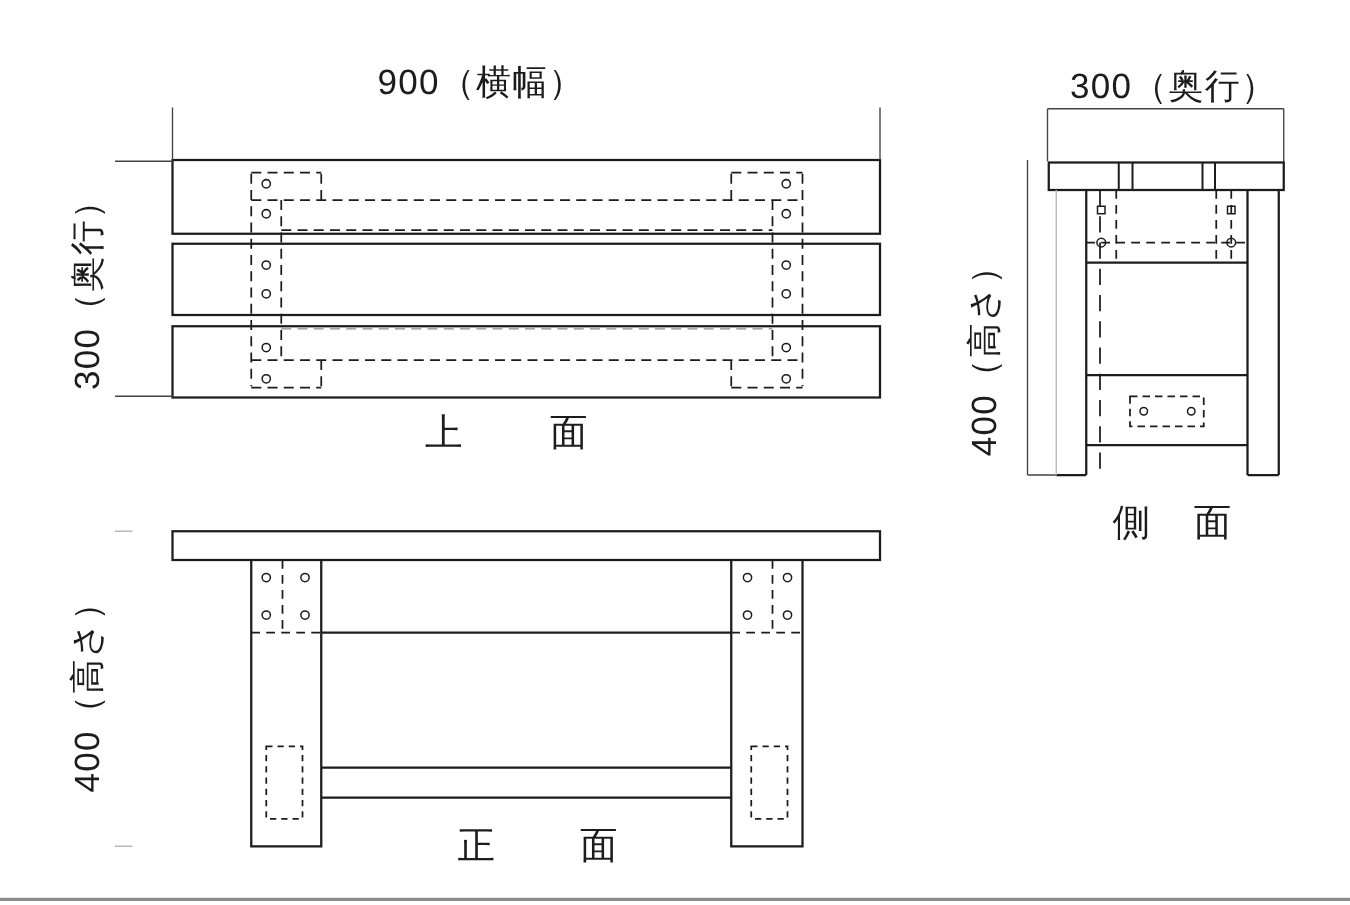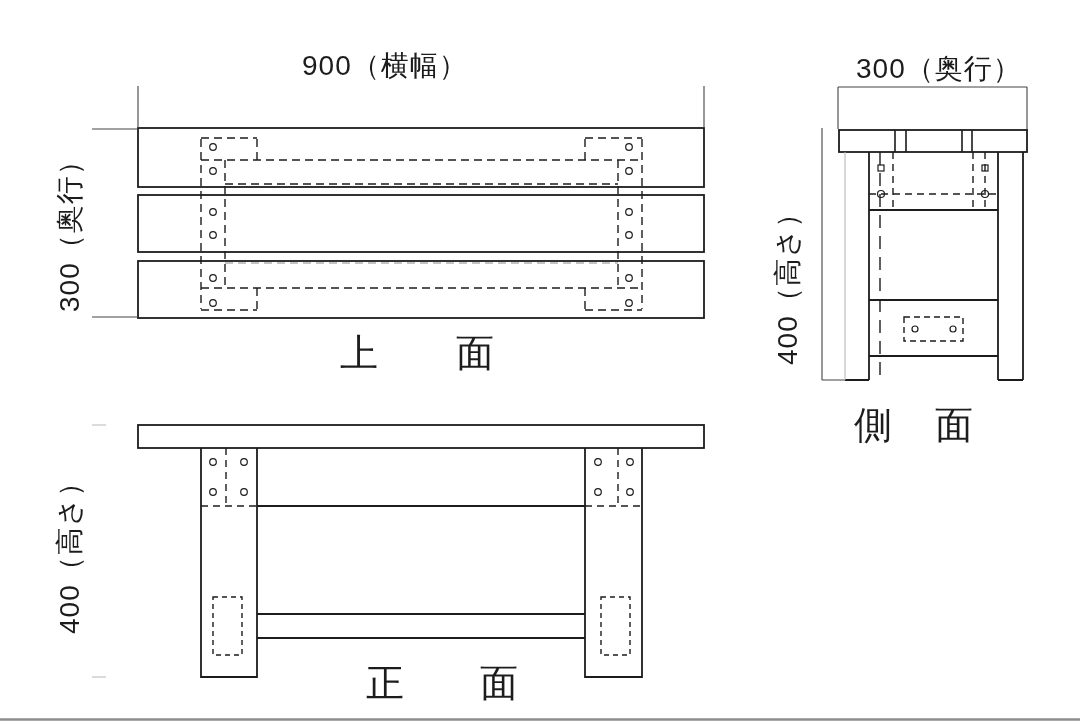--- a/index.html
+++ b/index.html
@@ -12,21 +12,21 @@
     color:#1c1c1c;
   }
   svg{position:absolute;left:0;top:0;}
   .lbl{
     position:absolute;
     white-space:nowrap;
     color:#1c1c1c;
     line-height:1.15;
   }
   .dim{font-size:28px;letter-spacing:1px;}
-  .cap{font-size:38px;}
+  .cap{font-size:30px;font-family:Liberation Mono, monospace;}
   .rot{transform:rotate(-90deg);transform-origin:0 0;}
 </style>
 </head>
 <body>
 
 <div class="stage">
 
   <svg width="1080" height="724" viewBox="0 0 1080 724">
 
     <g fill="none" stroke="#1c1c1c">
@@ -126,15 +126,15 @@
   <div class="lbl dim rot" style="left:54px;top:312px;">300（奥行）</div>
 
   <div class="lbl dim rot" style="left:54px;top:634px;">400（高さ）</div>
 
   <div class="lbl dim rot" style="left:772px;top:365px;">400（高さ）</div>
 
   <div class="lbl cap" style="left:340px;top:332px;letter-spacing:20px;">上　面</div>
 
   <div class="lbl cap" style="left:366px;top:662px;letter-spacing:19px;">正　面</div>
 
-  <div class="lbl cap" style="left:854px;top:404px;letter-spacing:2.5px;">側　面</div>
+  <div class="lbl cap" style="left:890px;top:404px;letter-spacing:2.5px;">側　面</div>
 
 </div>
 
 </body></html>

